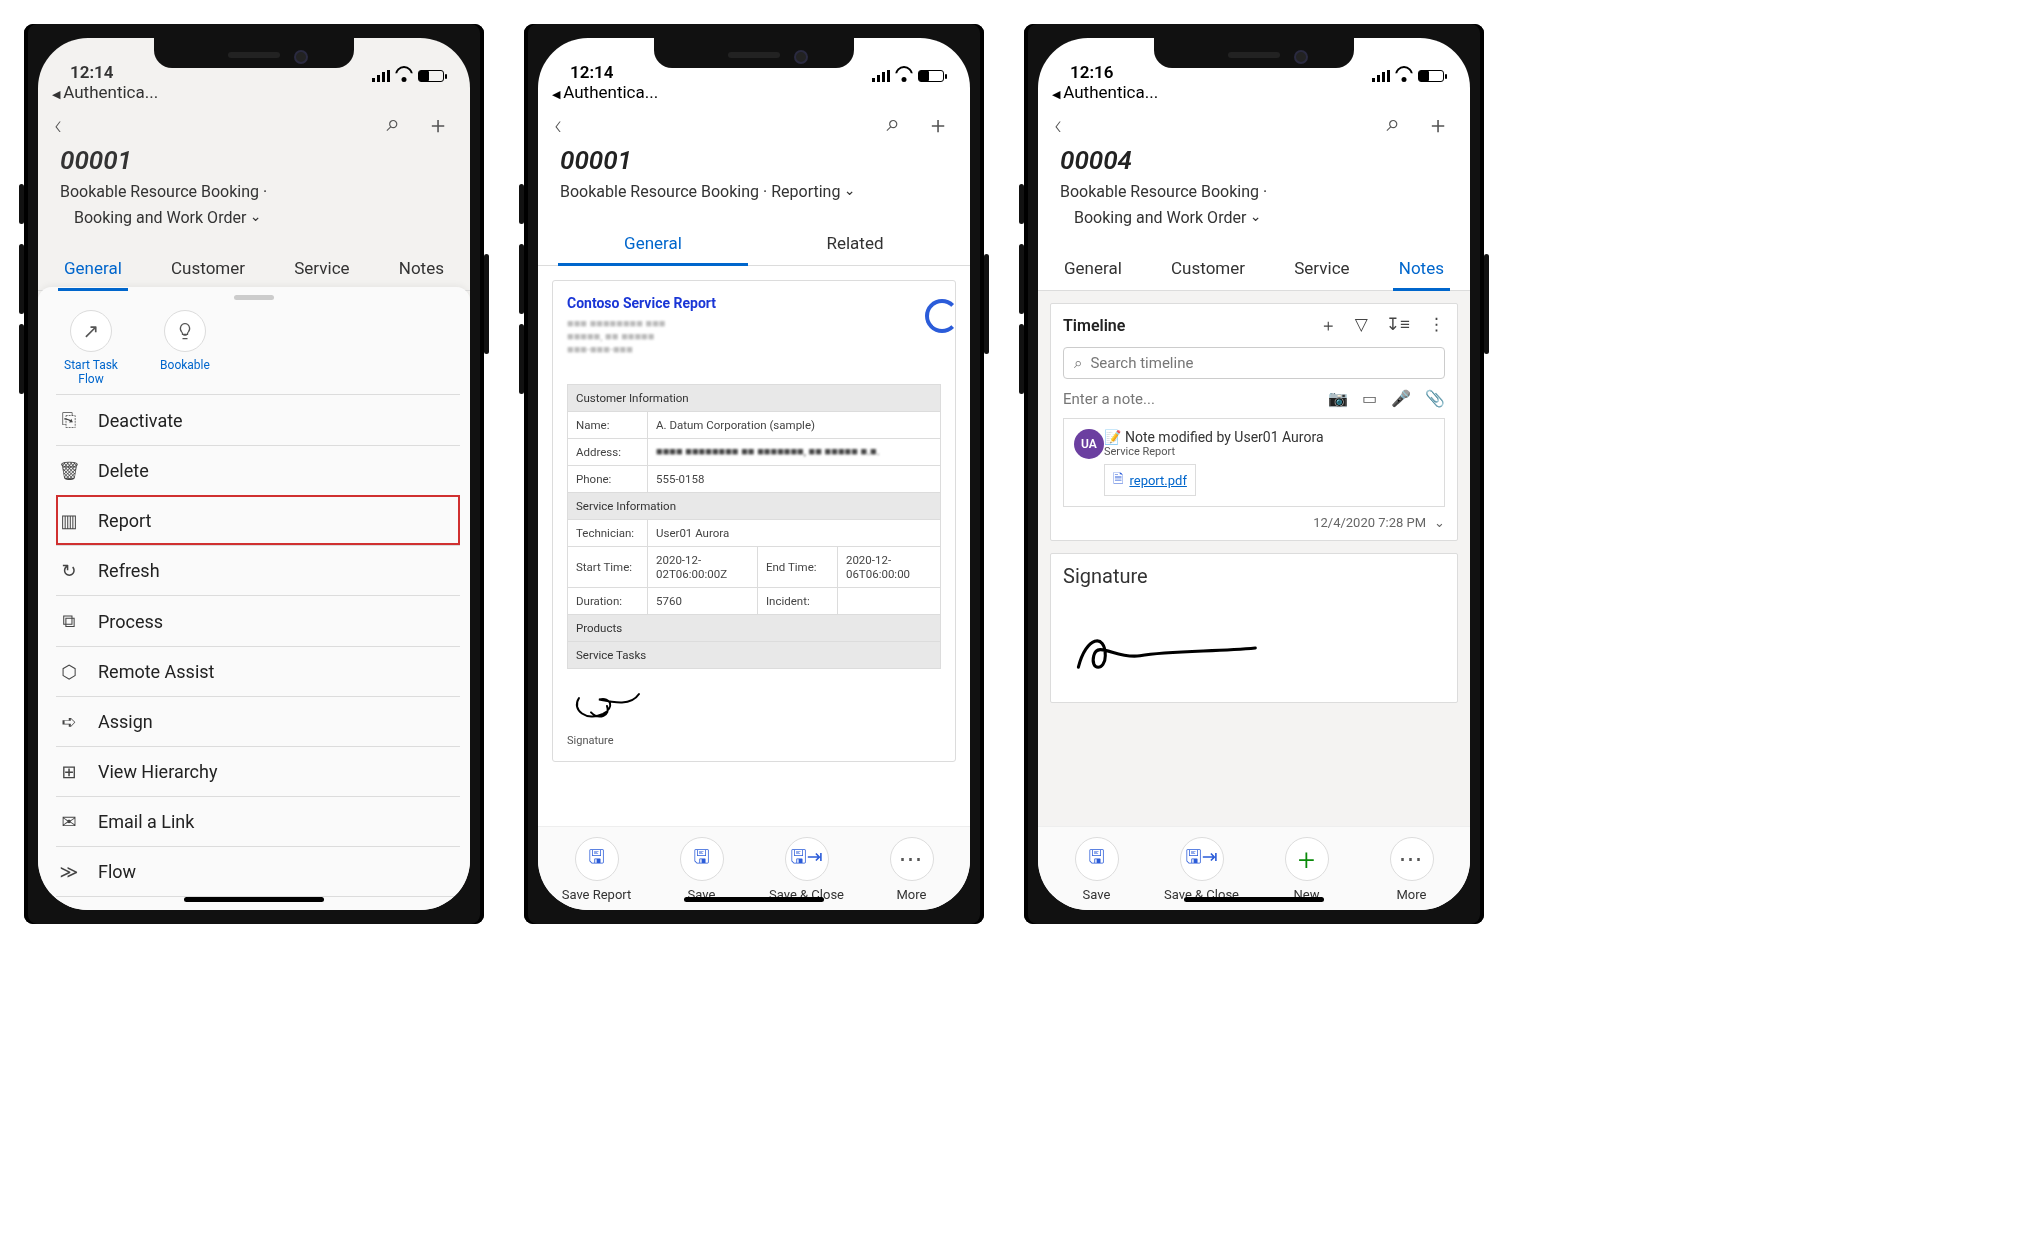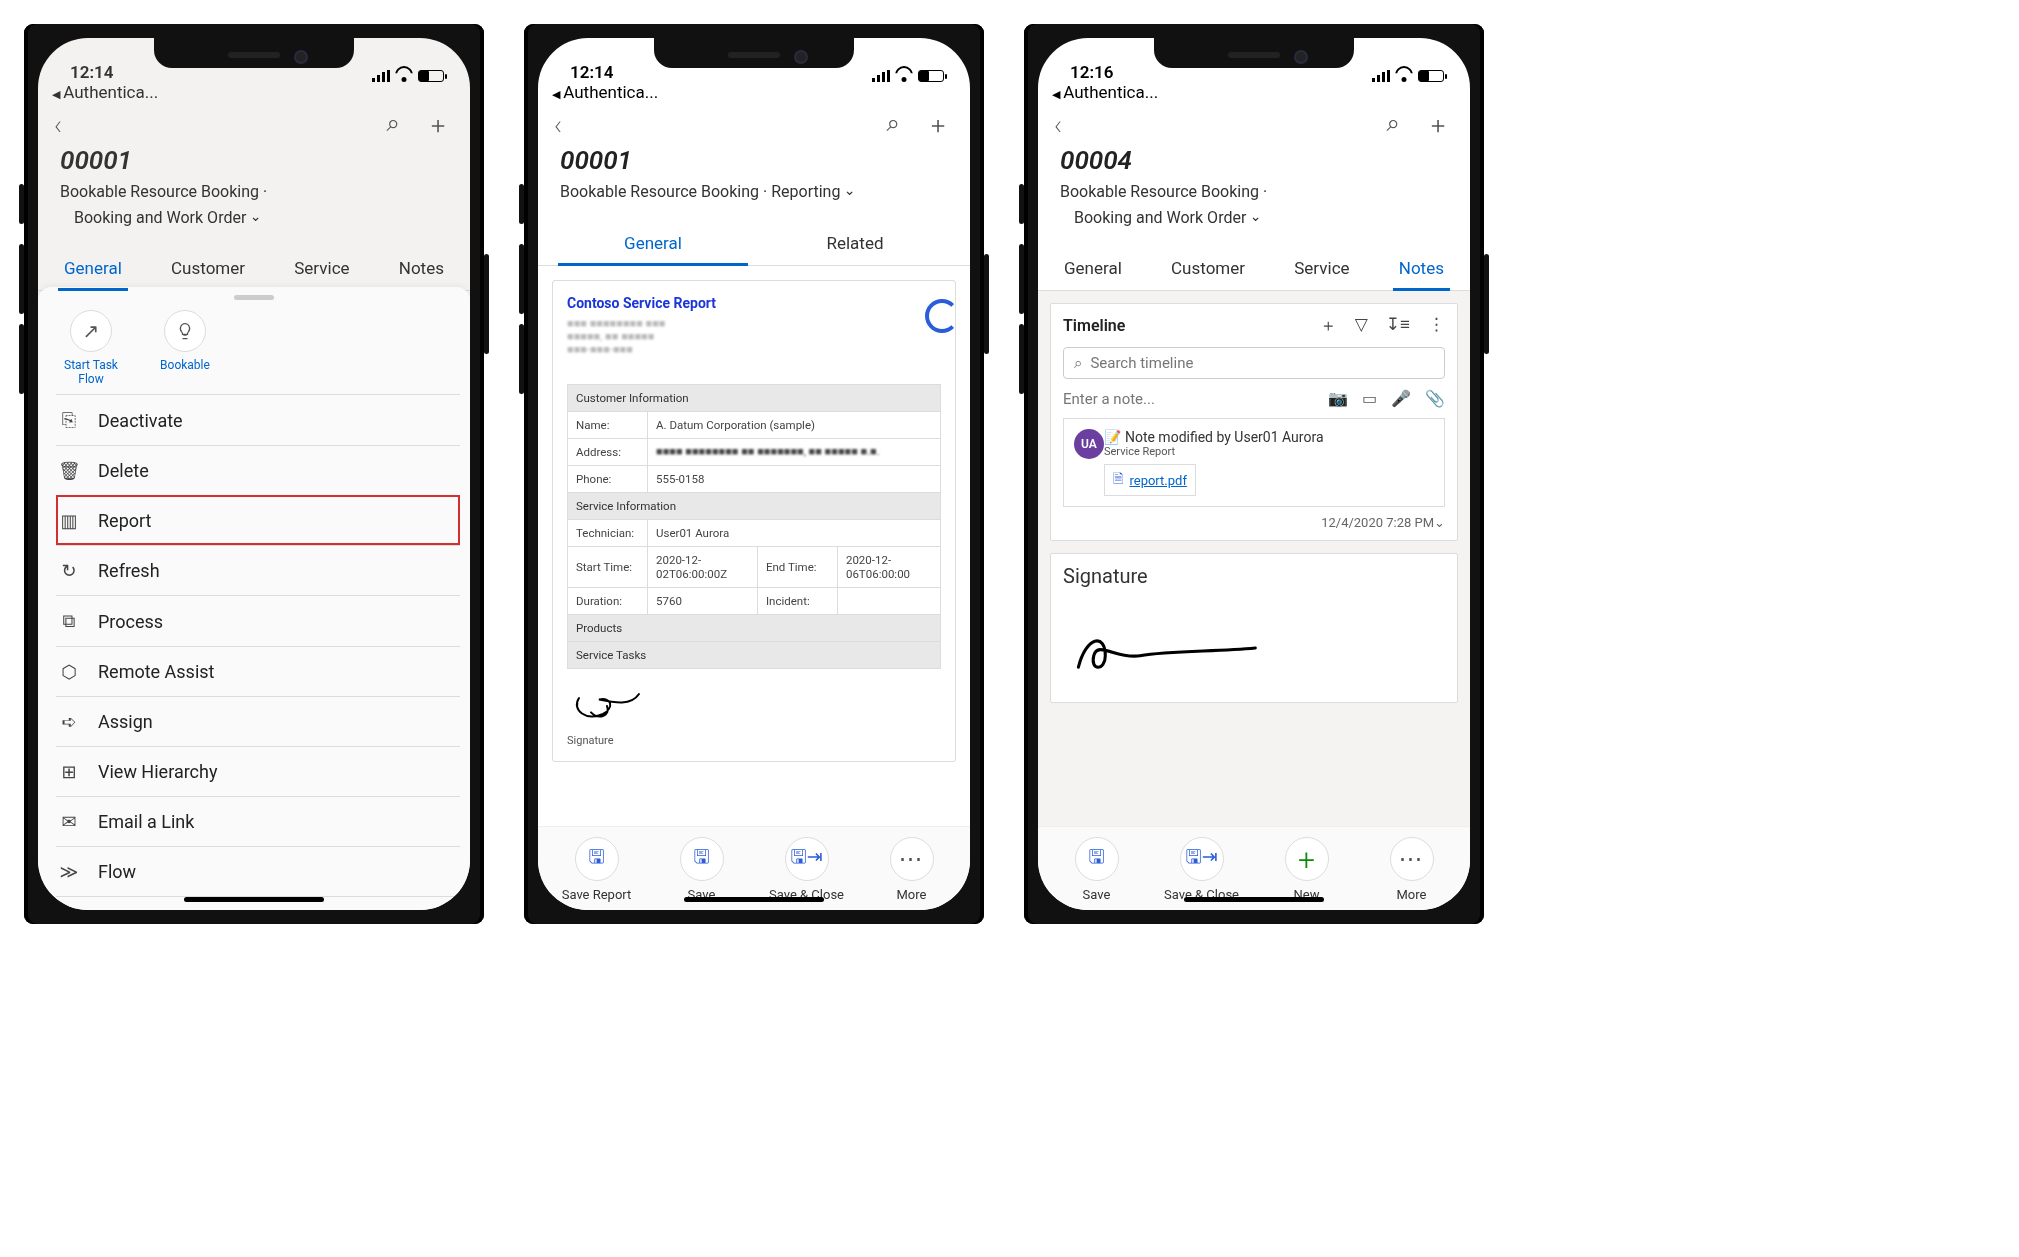--- a/index.html
+++ b/index.html
@@ -195,21 +195,21 @@
   .search-box { display:flex; align-items:center; gap:8px; border:1px solid #ccc; border-radius:4px; padding:6px 10px; margin-top:10px; color:#777; font-size:15px;}
   .enter-row { display:flex; align-items:center; justify-content:space-between; margin-top:10px; color:#777; font-size:15px;}
   .enter-row .icons { display:flex; gap:14px; font-size:16px; color:#555;}
   .note-card { border:1px solid var(--border); margin-top:10px; display:flex; gap:0; padding:10px; align-items:flex-start;}
   .avatar { width:30px;height:30px;border-radius:50%;background:#6b3fa0;color:#fff;font-size:12px;display:flex;align-items:center;justify-content:center;font-weight:600;}
   .note-body { flex:1; font-size:14px;}
   .note-title { font-weight:400; color:#333;}
   .note-sub { color:#555; font-size:11px;}
   .attach { border:1px solid var(--border); display:inline-flex; gap:6px; align-items:center; padding:4px 8px; margin-top:6px; font-size:13px;}
   .attach a { color:var(--blue); text-decoration:underline;}
-  .note-footer { display:flex; justify-content:flex-end; gap:0; font-size:13px; color:#666; margin-top:8px;}
+  .note-footer { display:flex; justify-content:flex-end; gap:8px; font-size:13px; color:#666; margin-top:8px;}
   .sig-panel svg { width:200px; height:80px; margin-top:20px;}
   .sig-label { font-size:20px; color:#333; }
 
   .gray-bg { background:#f4f3f2; }
 </style>
 </head>
 <body>
 
 <div class="phone">
   <div class="side-btn sb-left1"></div>

